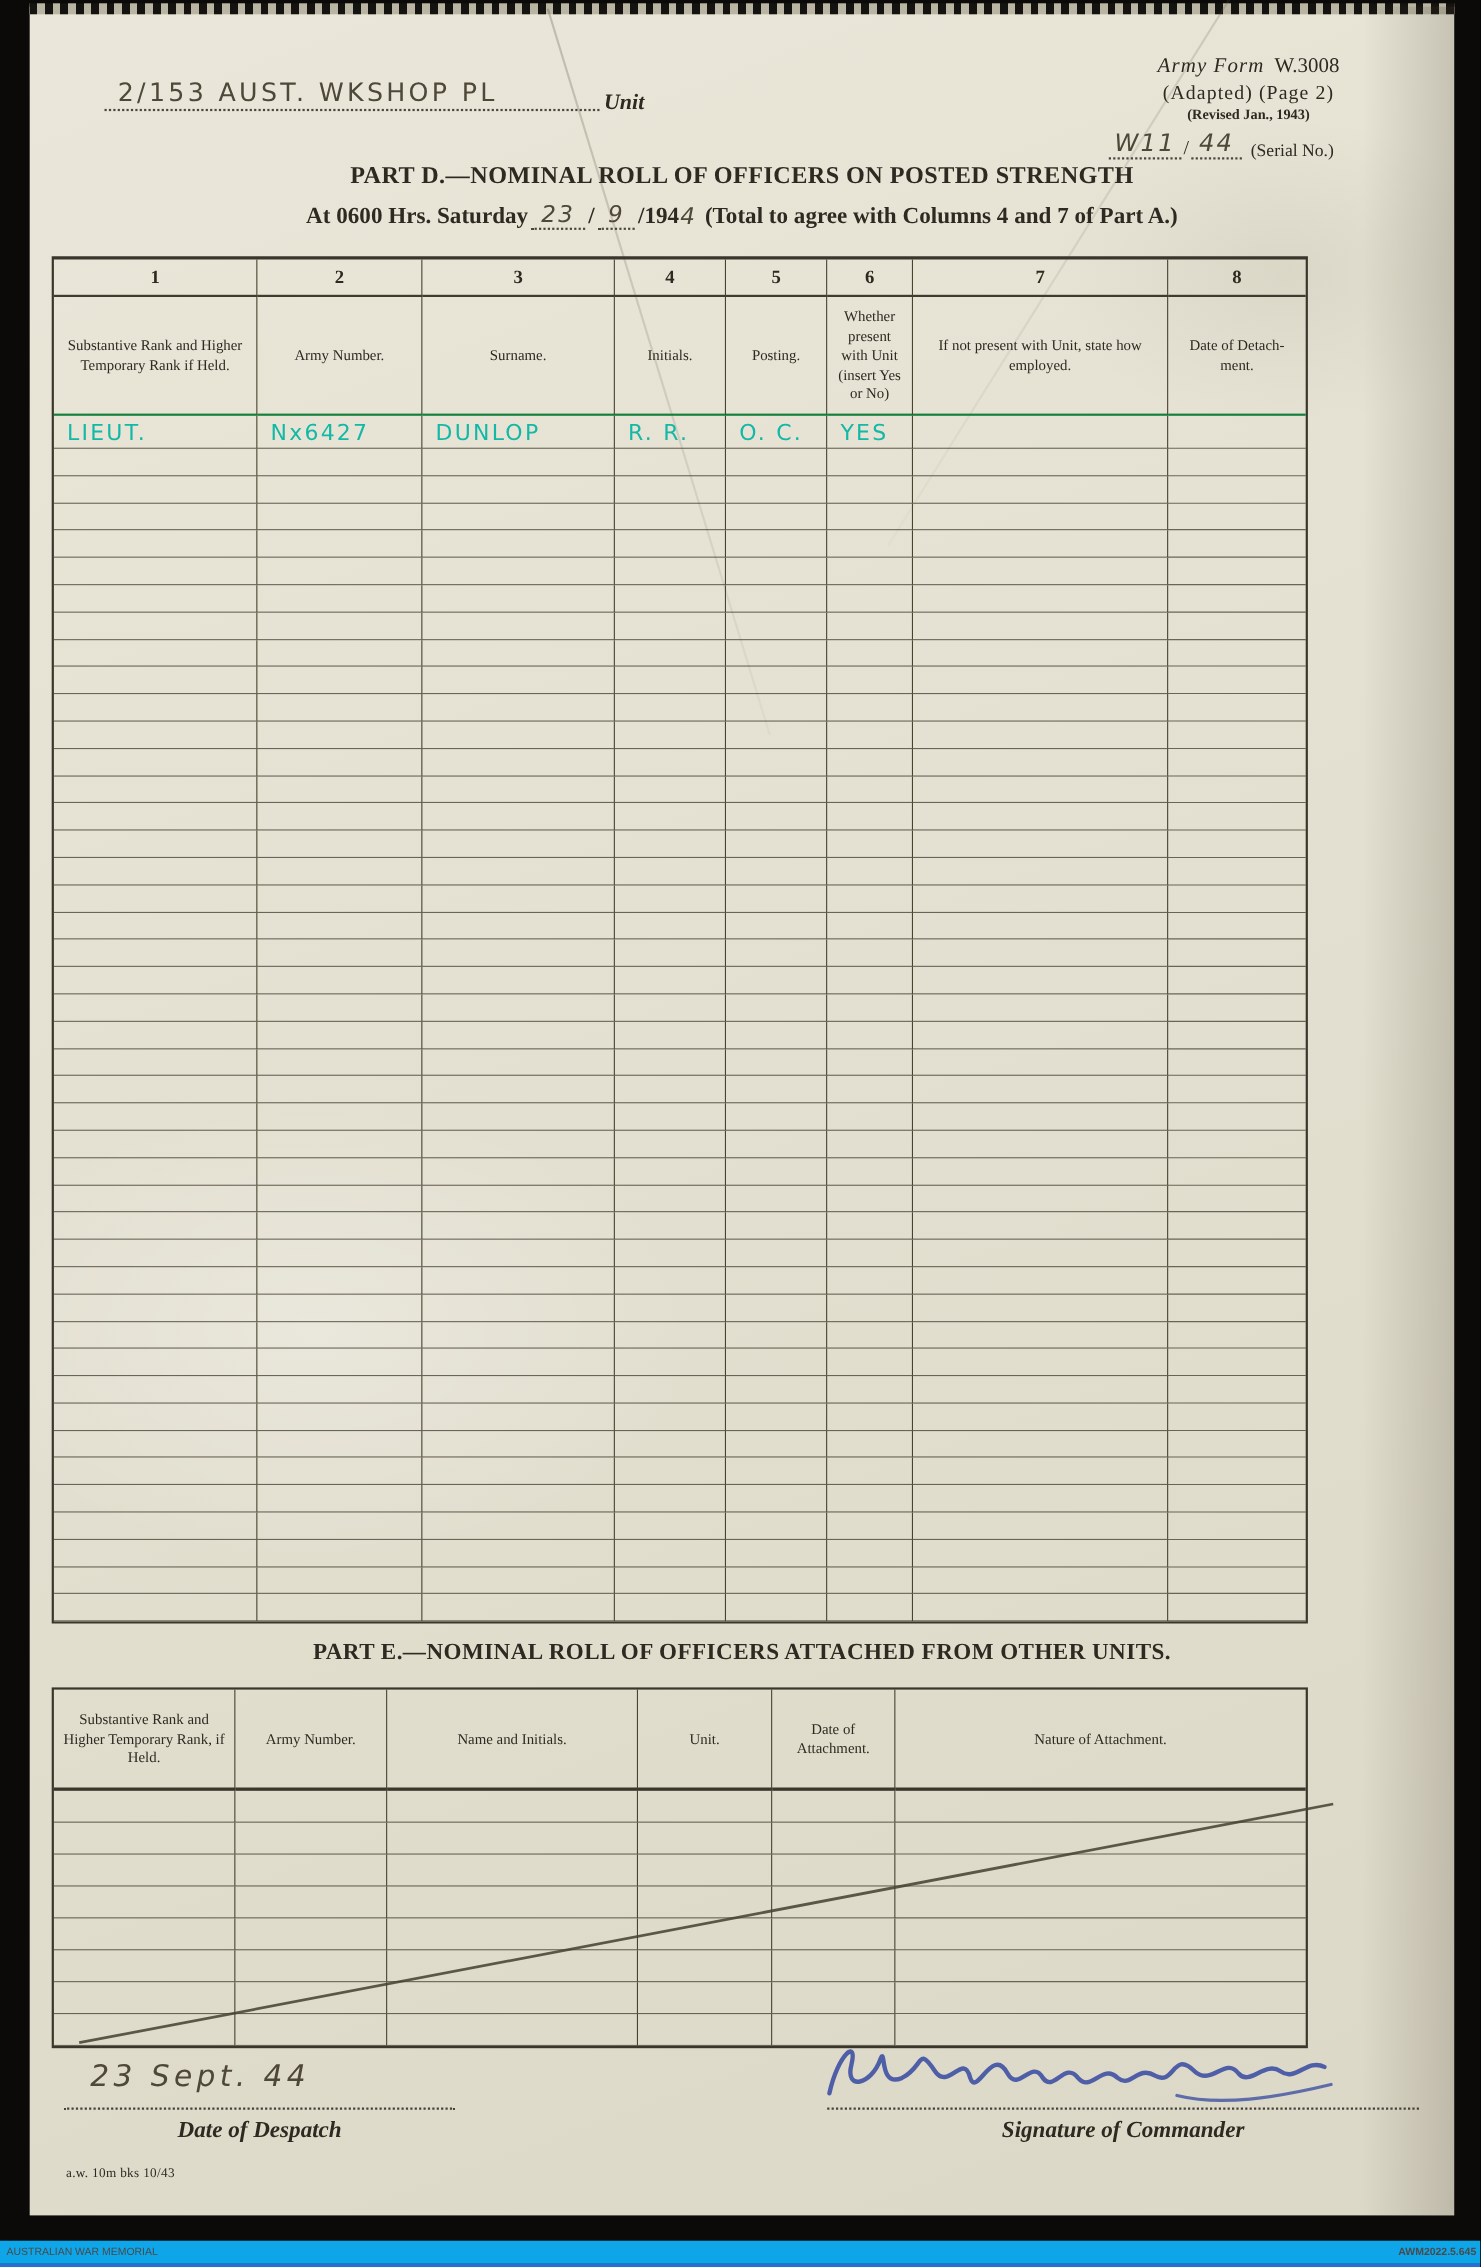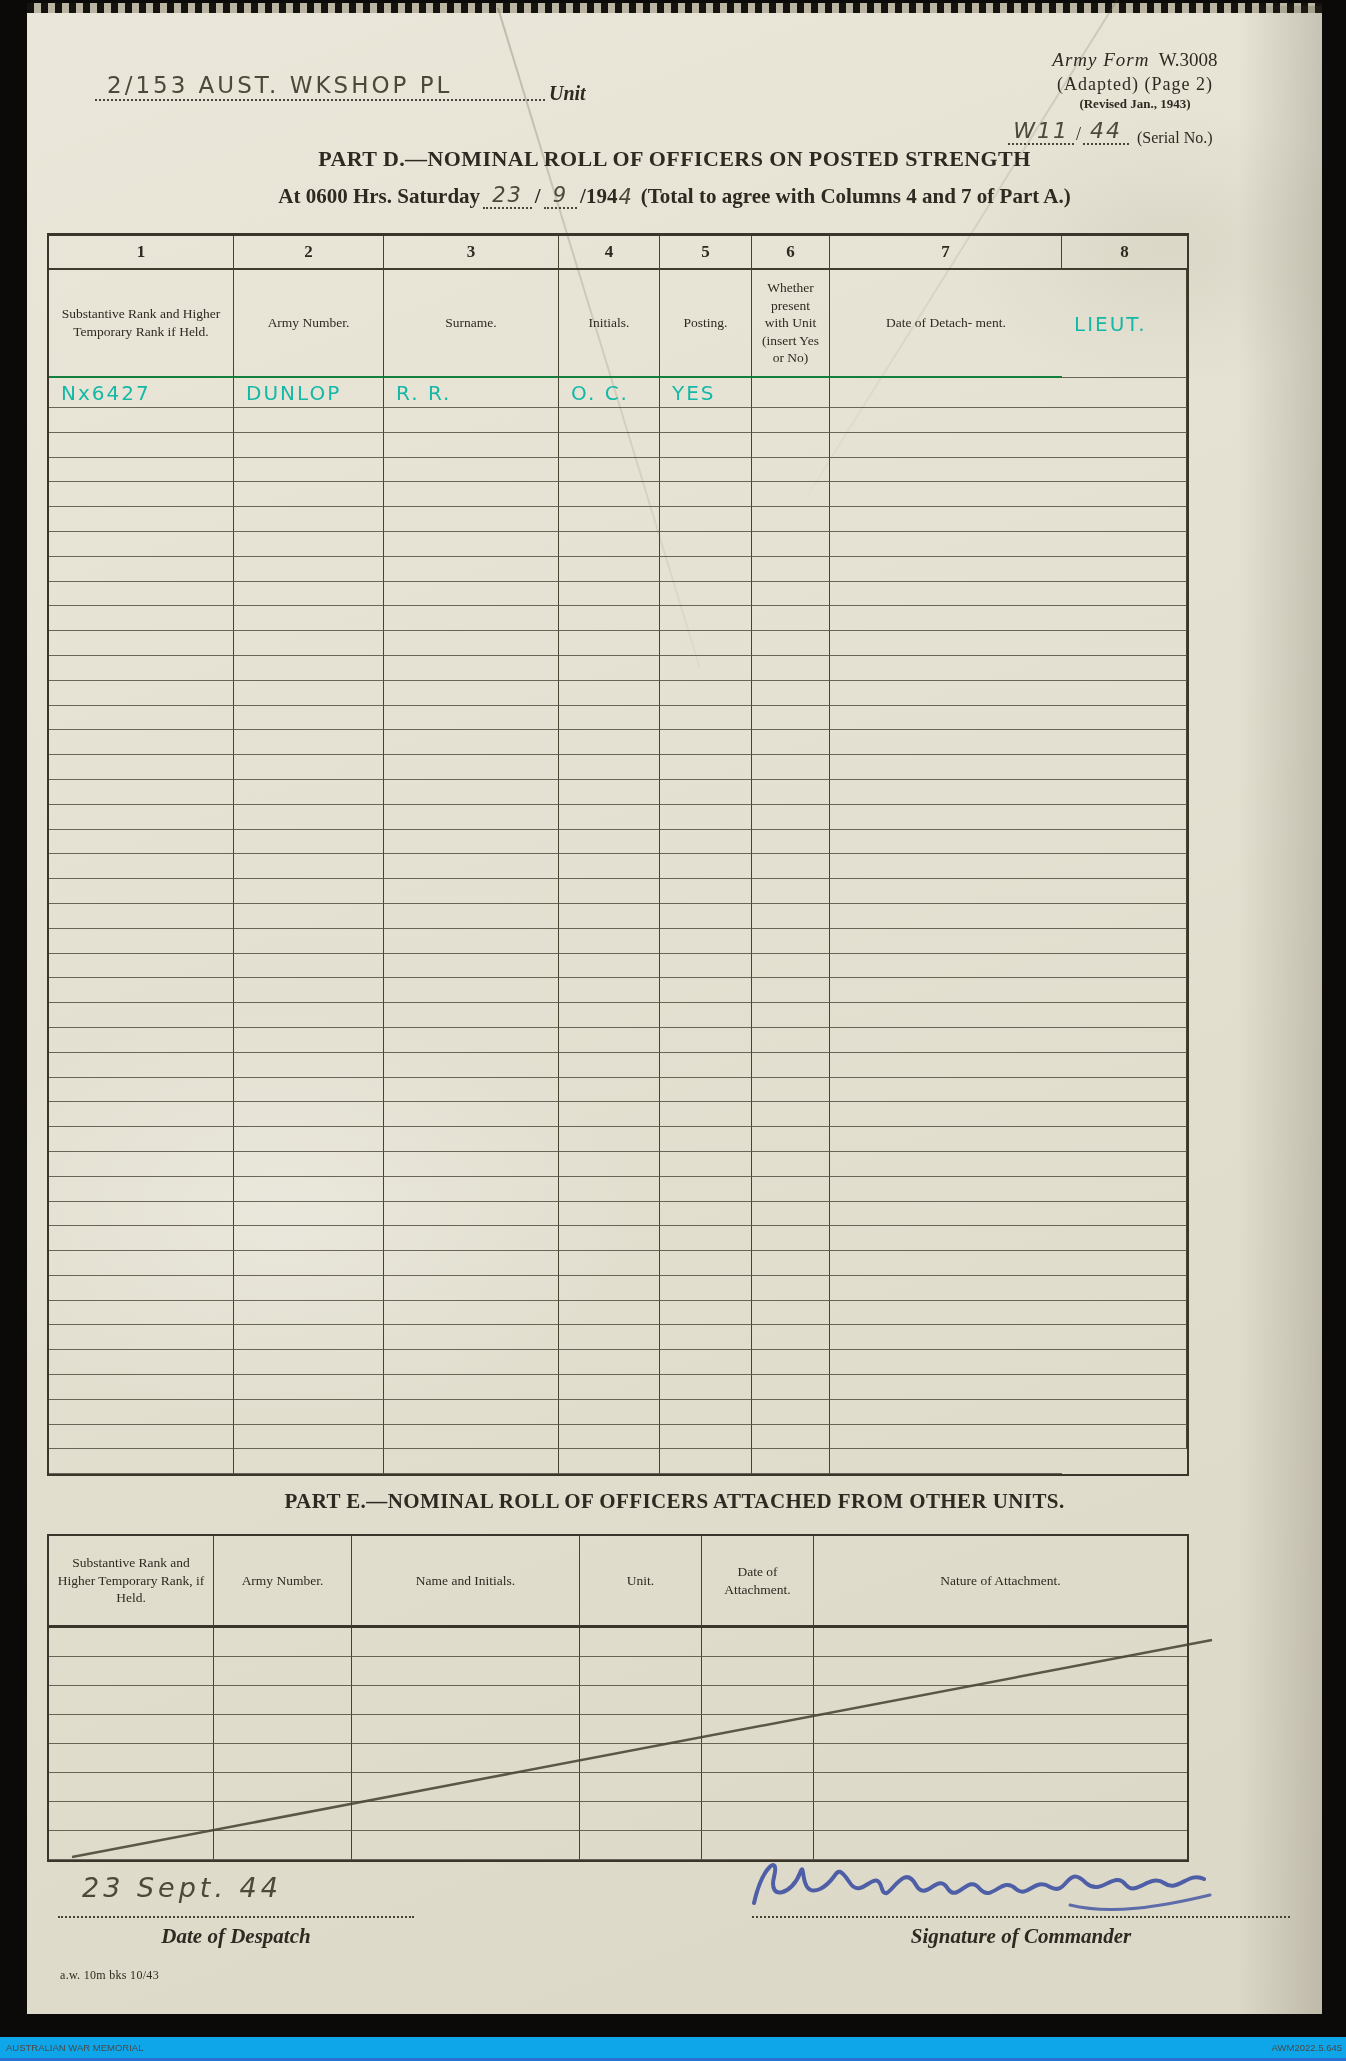--- a/index.html
+++ b/index.html
@@ -76,21 +76,21 @@
           font-size:21px;font-weight:bold;font-style:italic;}
   .sig-svg{position:absolute;left:740px;top:1845px;}
   .sig-line{position:absolute;left:752px;top:1916px;width:538px;border-bottom:2px dotted #46423a;}
   .sig-label{position:absolute;left:752px;top:1924px;width:538px;text-align:center;
           font-size:21px;font-weight:bold;font-style:italic;}
   .print-code{position:absolute;left:60px;top:1968px;font-size:12px;font-weight:normal;letter-spacing:.3px;}
 
   .awm-bar{position:absolute;left:0;top:2037px;width:1346px;height:21px;background:#0ea5e9;
           font-family:"Liberation Sans","DejaVu Sans",sans-serif;font-size:9.5px;color:#4a4a4a;}
   .awm-left{position:absolute;left:6px;top:5px;}
-  .awm-right{position:absolute;right:4px;top:5px;}
+  .awm-right{position:absolute;right:4px;top:5px;font-weight:bold;}
   .blue-line{position:absolute;left:0;top:2058px;width:1346px;height:3px;background:#2a6fd1;}
 </style>
 </head>
 <body>
 
 <div class="stage">
   <div class="paper"></div>
   <div class="perforation"></div>
   <div class="crease1"></div>
   <div class="crease2"></div>
@@ -138,20 +138,21 @@
       <div class="pd-num">5</div>
       <div class="pd-num">6</div>
       <div class="pd-num">7</div>
       <div class="pd-num lc">8</div>
       <div class="pd-head">Substantive Rank and Higher Temporary Rank if Held.</div>
       <div class="pd-head">Army Number.</div>
       <div class="pd-head">Surname.</div>
       <div class="pd-head">Initials.</div>
       <div class="pd-head">Posting.</div>
       <div class="pd-head">Whether present with Unit (insert Yes or No)</div>
+      <div class="pd-head">If not present with Unit, state how employed.</div>
       <div class="pd-head lc">Date of Detach- ment.</div>
       <div class="pd-cell hand">LIEUT.</div>
       <div class="pd-cell hand">Nx6427</div>
       <div class="pd-cell hand">DUNLOP</div>
       <div class="pd-cell hand">R. R.</div>
       <div class="pd-cell hand">O. C.</div>
       <div class="pd-cell hand">YES</div>
       <div class="pd-cell hand"></div>
       <div class="pd-cell hand lc"></div>
       <div class="pd-cell"></div>

